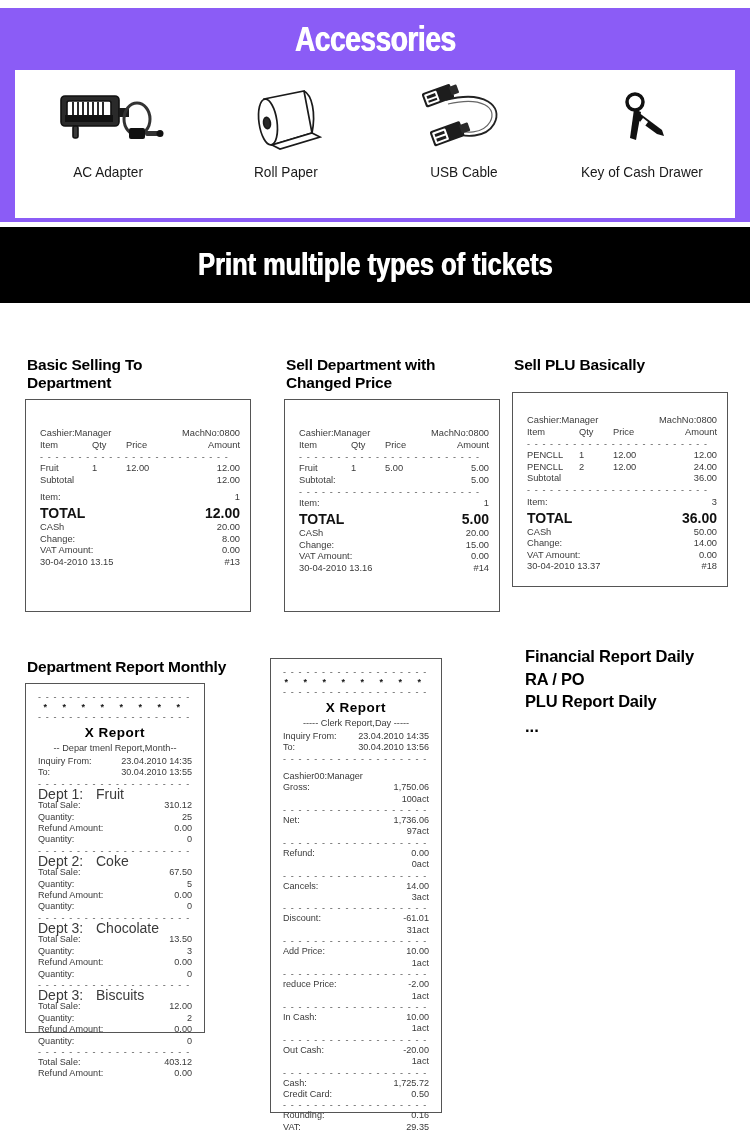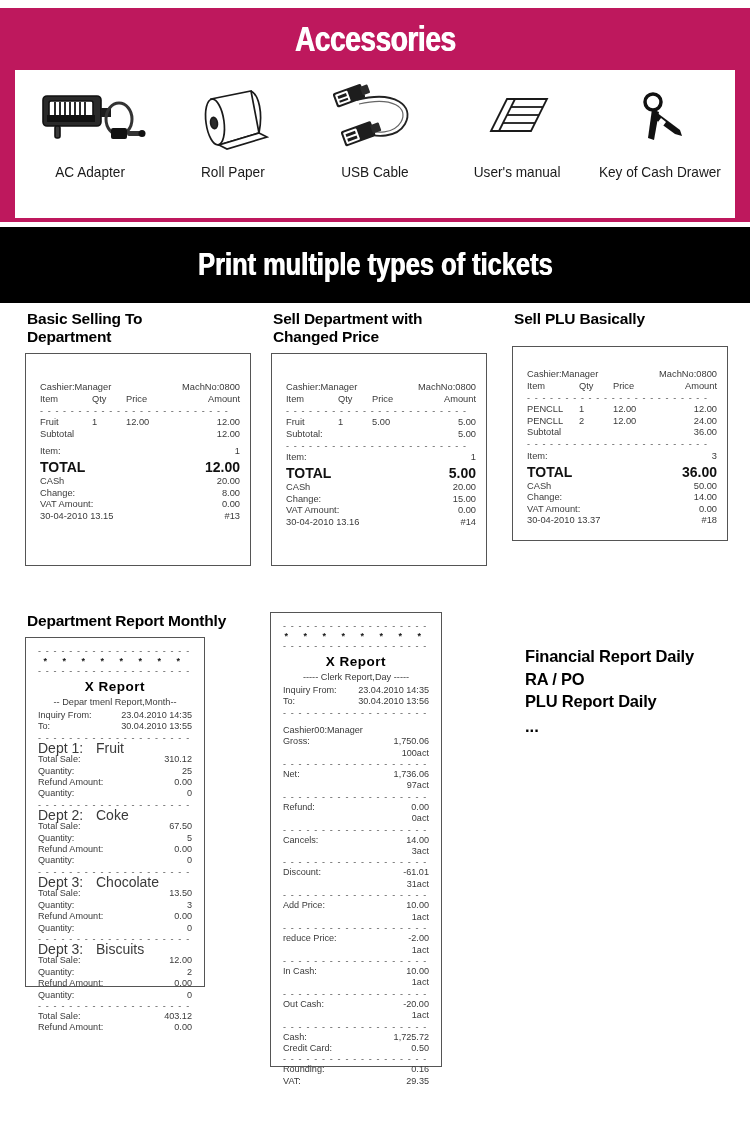--- a/index.html
+++ b/index.html
@@ -9,21 +9,21 @@
     background:#ffffff;
     font-family:"Liberation Sans","DejaVu Sans",sans-serif;
     color:#000;
     overflow:hidden;
     position:relative;
   }
 
   
   .accessories-banner{
     position:absolute;left:0;top:8px;width:750px;height:214px;
-    background:#be185d;
+    background:#8b5cf6;
     box-sizing:border-box;
   }
   .accessories-title{
     text-align:center;
     color:#ffffff;
     font-family:"Liberation Sans","DejaVu Sans",sans-serif;
     font-weight:bold;
     font-size:35px;
     line-height:56px;
     letter-spacing:-0.5px;
@@ -80,21 +80,21 @@
     transform:scaleX(0.82);
     transform-origin:center center;
     text-shadow:1px 0 0 #fff;
     font-family:"Liberation Sans","DejaVu Sans",sans-serif;
   }
 
   
   .cards-top{
     position:absolute;left:0;top:310px;width:750px;height:285px;
   }
-  .card{ position:absolute; }
+  .card{ position:absolute;margin-top:46px; }
   .card-title{
     font-weight:bold;font-size:15.5px;line-height:18px;
     margin:0 0 7px 2px;color:#000;
     letter-spacing:-0.2px;
   }
   .receipt{
     border:1.5px solid #555;
     background:#fff;
     box-sizing:border-box;
     padding:28px 10px 26px 14px;
@@ -249,34 +249,20 @@
               <rect x="2" y="6" width="14" height="12" rx="1" fill="#ffffff"></rect>
               <rect x="4" y="8" width="10" height="3" fill="#1d1d1d"></rect>
               <rect x="4" y="13" width="10" height="3" fill="#1d1d1d"></rect>
               <rect x="30" y="8" width="9" height="9" rx="1" fill="#2b2b2b"></rect>
             </g>
           </svg>
         </div>
         <div class="acc-label">USB Cable</div>
       </div>
 
-      <div class="acc-item">
-        <div class="acc-art">
-          <svg width="96" height="70" viewBox="0 0 96 70">
-            <g stroke="#1a1a1a" stroke-width="1.8" fill="#ffffff">
-              <path d="M22 46 L38 14 L78 14 L62 46 Z"></path>
-              <path d="M46 14 L30 46"></path>
-              <path d="M42 22 L74 22"></path>
-              <path d="M38 30 L70 30"></path>
-              <path d="M34 38 L66 38"></path>
-            </g>
-          </svg>
-        </div>
-        <div class="acc-label">User's manual</div>
-      </div>
 
       <div class="acc-item">
         <div class="acc-art">
           <svg width="76" height="76" viewBox="0 0 76 76">
             <g fill="#111">
               <circle cx="31" cy="20" r="8" fill="none" stroke="#111" stroke-width="3.5"></circle>
               <circle cx="31" cy="20" r="3" fill="#fff"></circle>
               <path d="M30 27 L26 56 L32 58 L37 30 Z"></path>
               <path d="M34 30 L58 48 L60 54 L53 52 L31 36 Z"></path>
               <path d="M39 36 L44 40 L41 44 L36 40 Z" fill="#fff"></path>
@@ -343,21 +329,21 @@
         <span>VAT Amount:</span>
         <span>0.00</span>
       </div>
       <div class="rcpt-line">
         <span>30-04-2010 13.15</span>
         <span>#13</span>
       </div>
     </div>
   </div>
 
-  <div class="card" style="left:271px;top:0;width:220px;">
+  <div class="card" style="left:284px;top:0;width:220px;">
     <div class="card-title" style="width:200px;">Sell Department with Changed Price</div>
     <div class="receipt" style="width:216px;height:213px;">
       <div class="rcpt-line">
         <span>Cashier:Manager</span>
         <span>MachNo:0800</span>
       </div>
       <div class="rcpt-grid c4">
         <span>Item</span>
         <span>Qty</span>
         <span>Price</span>

